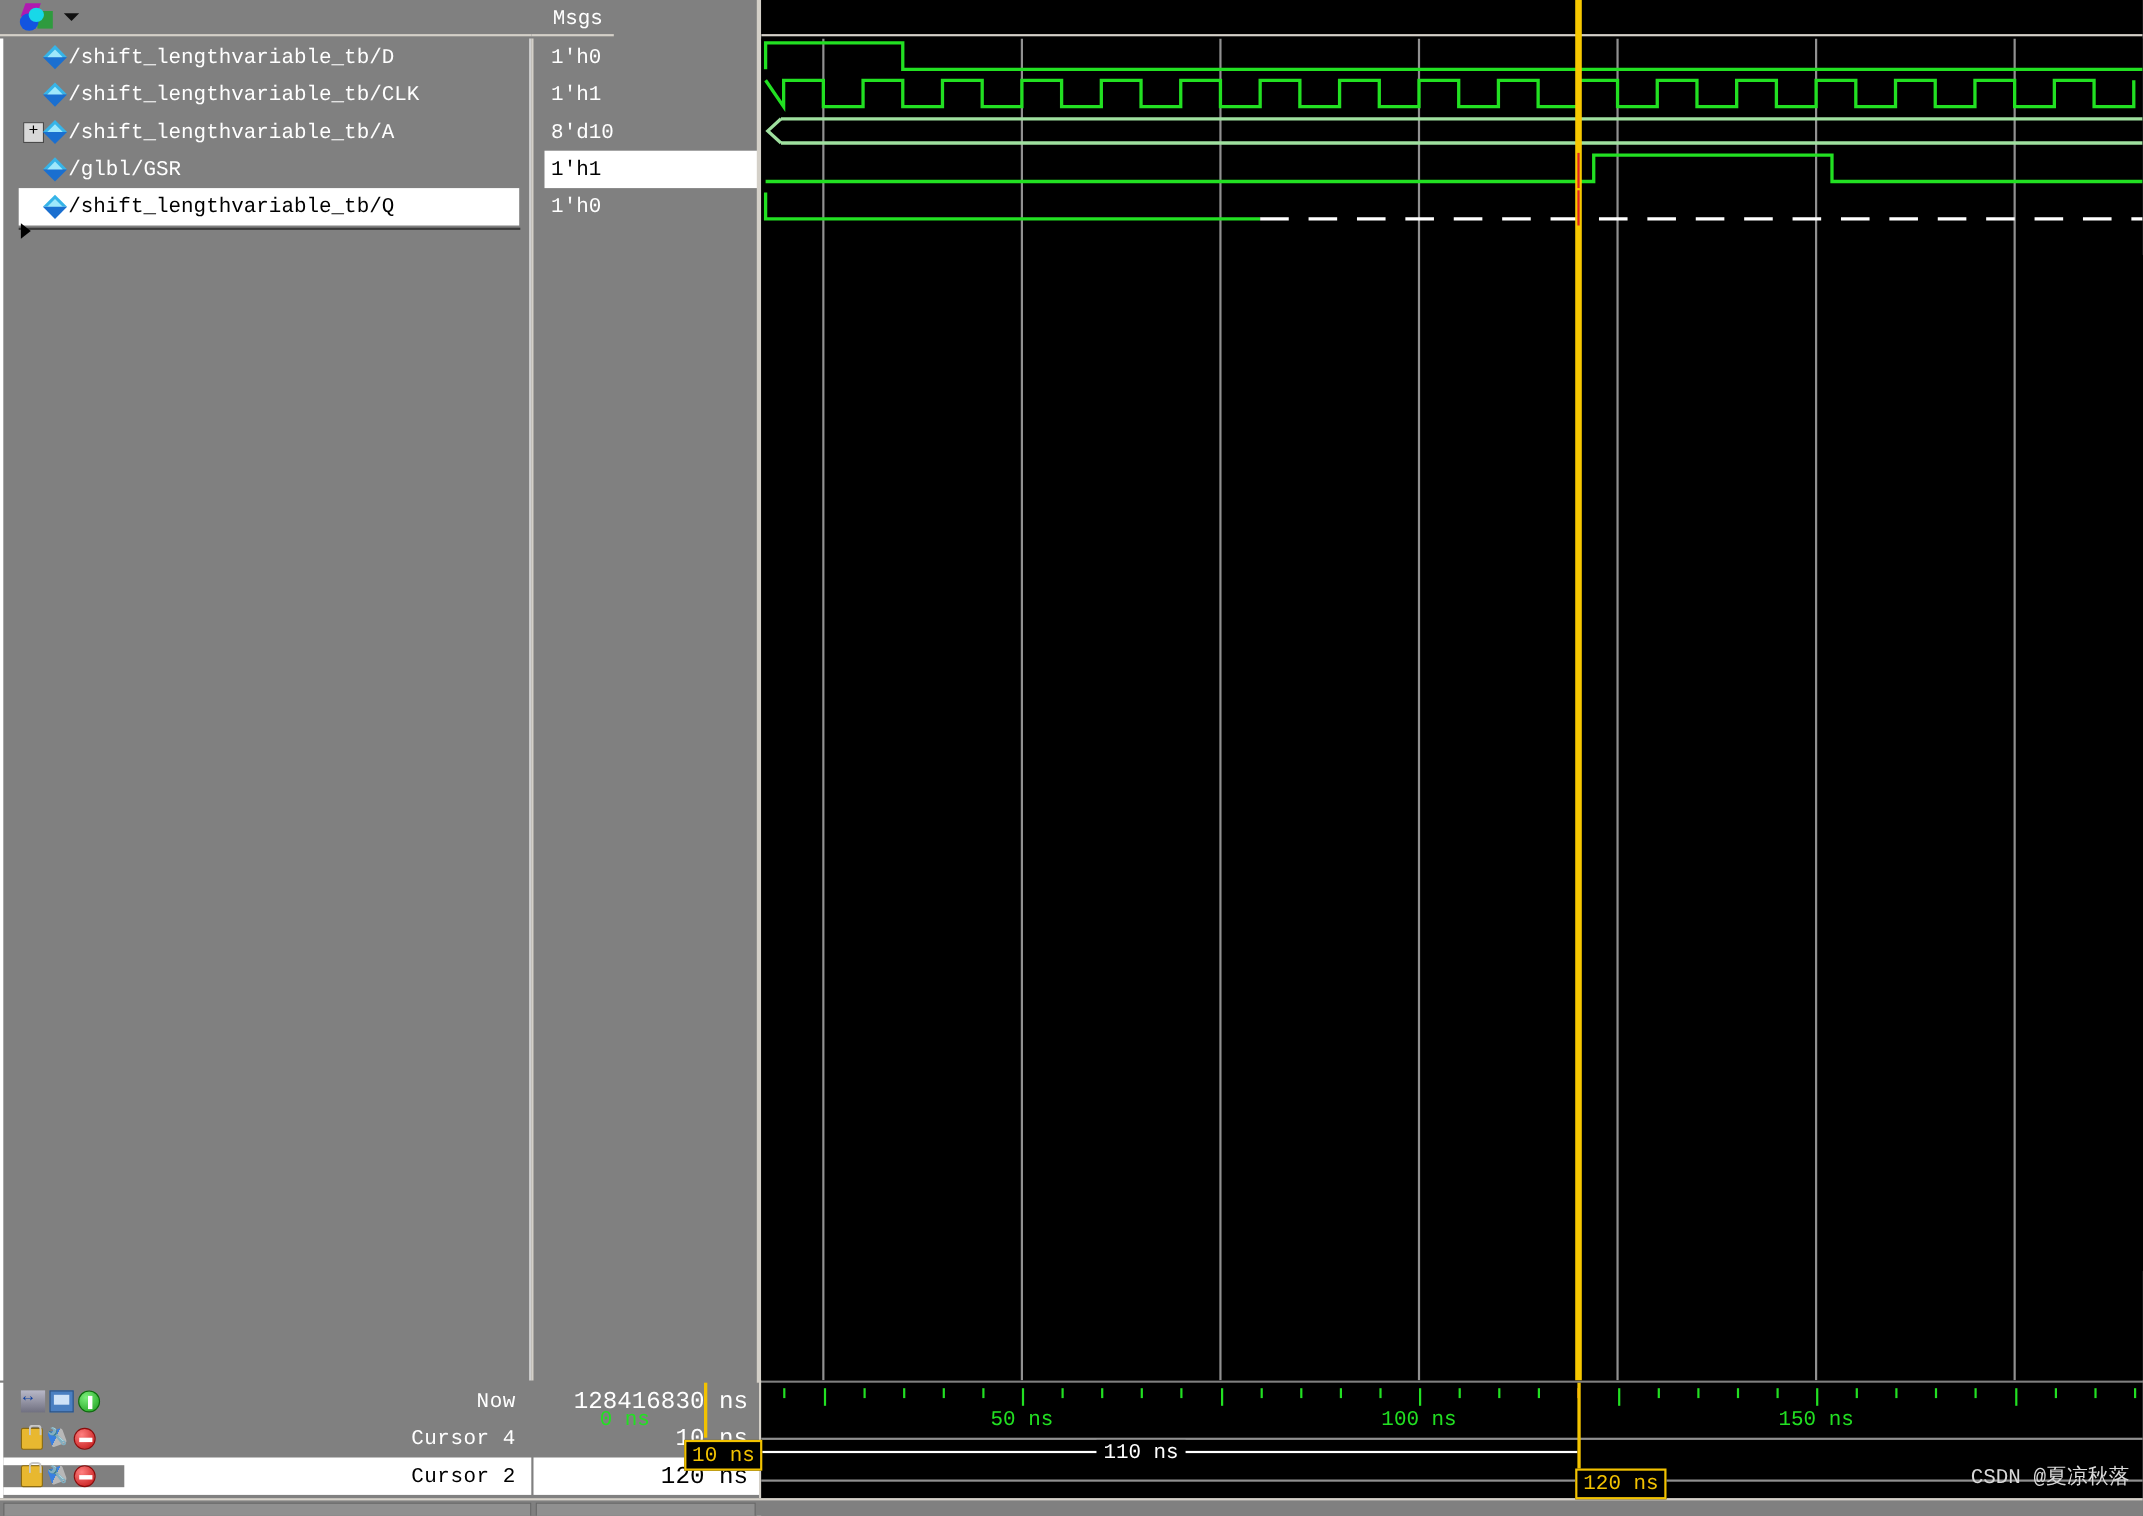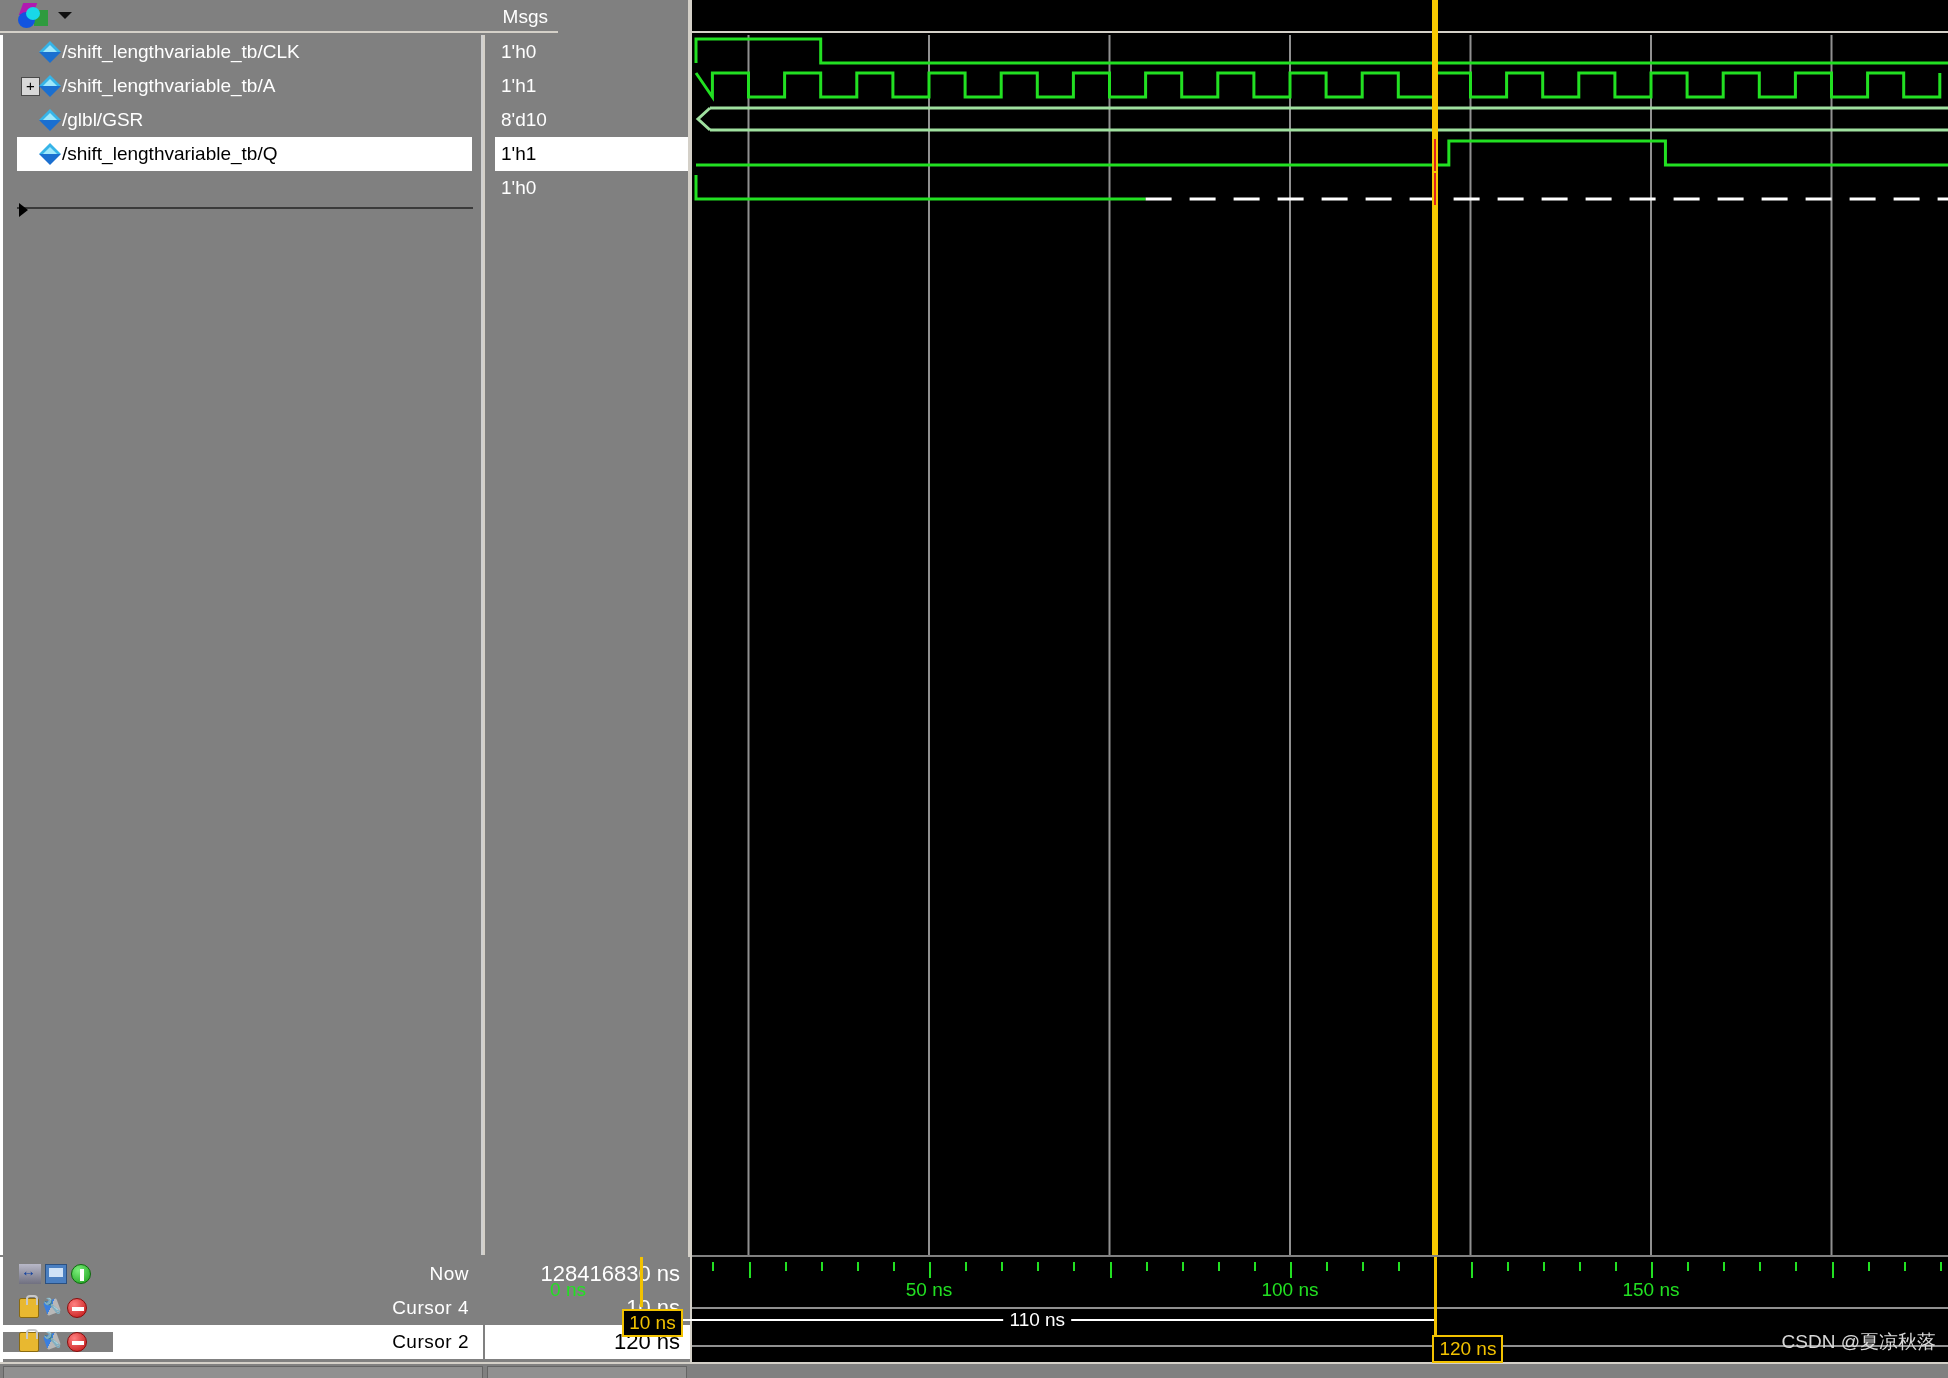--- a/index.html
+++ b/index.html
@@ -6,20 +6,21 @@
   html, body {
     width: 1948px; height: 1378px;
     overflow: hidden;
     background: #808080;
     font-family: "Liberation Sans", sans-serif;
   }
   #app {
     position: relative;
     width: 1948px; height: 1378px;
     background: #808080;
+    font-family: Liberation Mono, monospace;
   }
 
   
   .toolbar {
     position: absolute; left: 0; top: 0;
     width: 483px; height: 33px;
     background: #808080;
     border-bottom: 2px solid #d4d0c8;
     display: flex; align-items: center;
   }
@@ -298,20 +299,28 @@
       <span class="tb-sq tb-blue"></span>
       <span class="tb-sq tb-cyan"></span>
     </div>
     <div class="tb-caret"></div>
   </div>
   <div class="toolbar-spacer"></div>
   <div class="msgs-header">Msgs</div>
 
   <div class="name-pane">
     <div class="name-list" id="name-list">
+        <div class="sig-row">
+          <div class="expander-spacer"></div>
+          <div class="exp-stub-hidden"></div>
+          <div class="diamond">
+            <div class="diamond-inner"></div>
+          </div>
+          <span class="sig-name">/shift_lengthvariable_tb/D</span>
+        </div>
         <div class="sig-row">
           <div class="expander-spacer"></div>
           <div class="exp-stub-hidden"></div>
           <div class="diamond">
             <div class="diamond-inner"></div>
           </div>
           <span class="sig-name">/shift_lengthvariable_tb/CLK</span>
         </div>
         <div class="sig-row">
           <div class="expander">+</div>

